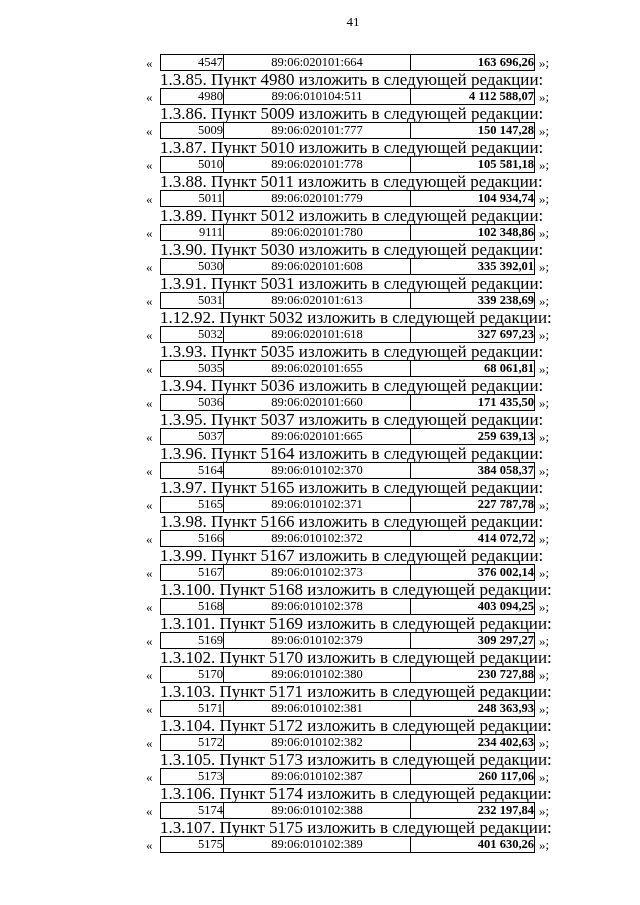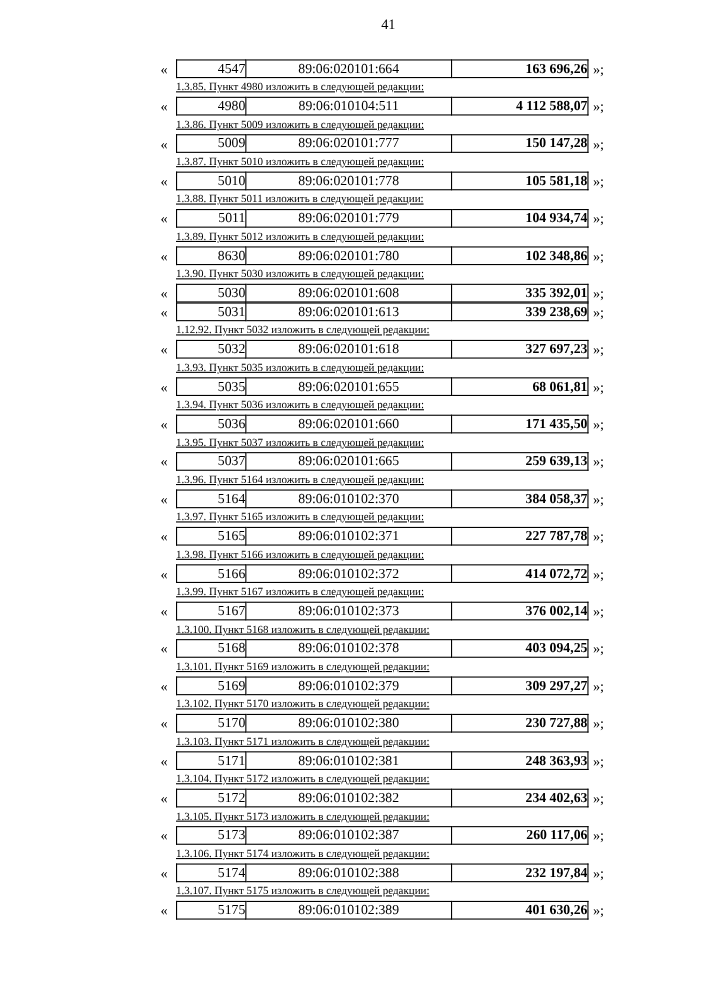--- a/index.html
+++ b/index.html
@@ -57,25 +57,24 @@
     font-size: 12.5px;
     padding: 0;
     white-space: nowrap;
     overflow: hidden;
   }
   td.c1 { width: 62px;  text-align: right; }
   td.c2 { width: 186px; text-align: center; }
   td.c3 { width: 123px; text-align: right; padding-right: 11px; font-weight: bold; }
   .caption {
     margin-left: 14px;
-    font-size: 10px;
+    font-size: 17px;
     line-height: 17px;
     height: 17px;
     white-space: nowrap;
-    text-decoration: underline;
   }
 </style>
 </head>
 <body>
 
 <div class="page">
   <div class="doc">
     <div class="page-number">41</div>
     <div id="content">
   <div class="pair">
@@ -162,21 +161,21 @@
     </div>
     <div class="caption">1.3.89. Пункт 5012 изложить в следующей редакции:</div>
   </div>
 
   <div class="pair">
     <div class="row-line">
       <span class="quote open">«</span>
       <table class="row-table">
         <tbody>
           <tr>
-            <td class="c1">8630</td>
+            <td class="c1">9111</td>
             <td class="c2">89:06:020101:780</td>
             <td class="c3">102 348,86</td>
           </tr>
         </tbody>
       </table>
       <span class="quote close">»;</span>
     </div>
     <div class="caption">1.3.90. Пункт 5030 изложить в следующей редакции:</div>
   </div>
 
@@ -187,20 +186,21 @@
         <tbody>
           <tr>
             <td class="c1">5030</td>
             <td class="c2">89:06:020101:608</td>
             <td class="c3">335 392,01</td>
           </tr>
         </tbody>
       </table>
       <span class="quote close">»;</span>
     </div>
+    <div class="caption">1.3.91. Пункт 5031 изложить в следующей редакции:</div>
   </div>
 
   <div class="pair">
     <div class="row-line">
       <span class="quote open">«</span>
       <table class="row-table">
         <tbody>
           <tr>
             <td class="c1">5031</td>
             <td class="c2">89:06:020101:613</td>

